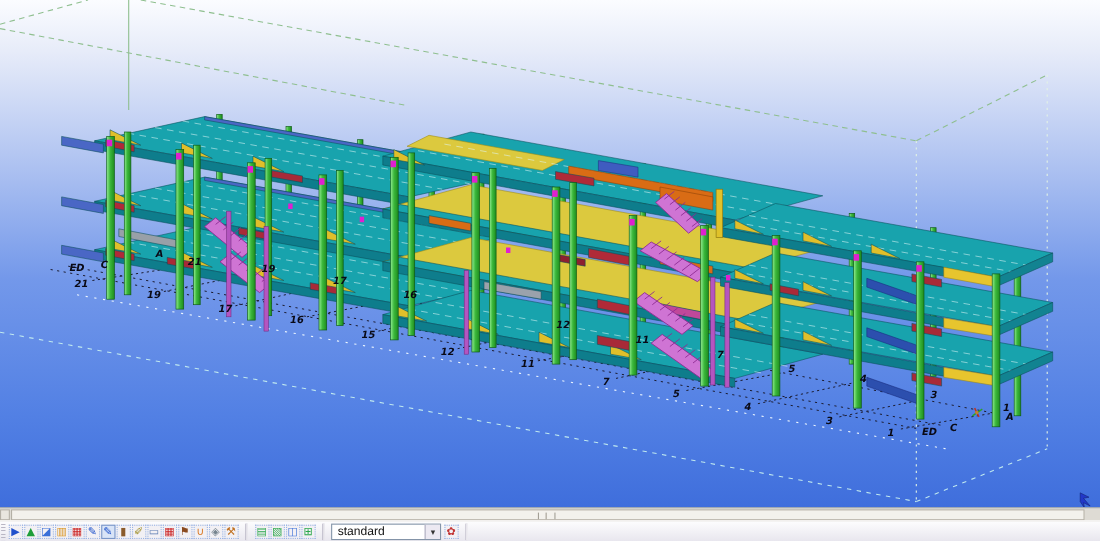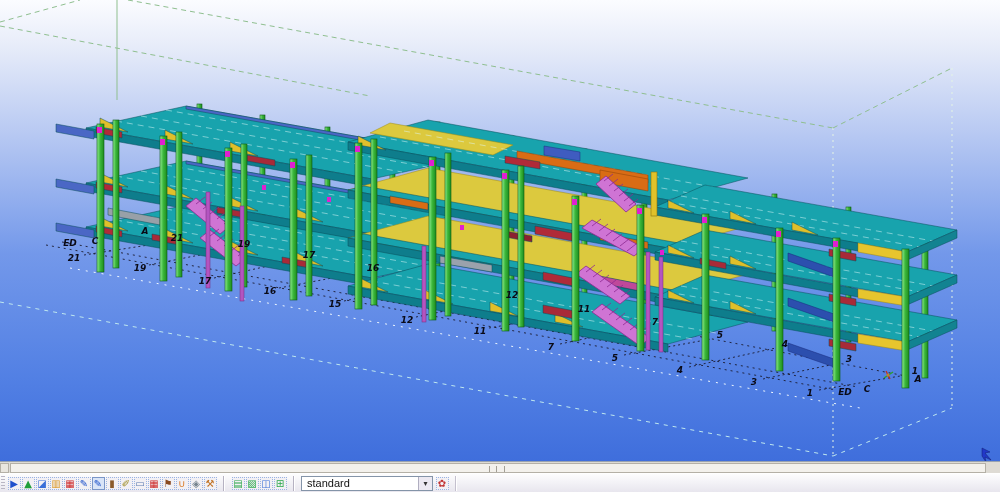--- a/index.html
+++ b/index.html
@@ -24,21 +24,21 @@
            background:linear-gradient(#fdfdfe,#e8e6ee);
            border-top:1px solid #fff;box-sizing:border-box;display:flex;align-items:center;}
   #tb-grip{width:4px;height:15px;margin-left:1px;
            background:repeating-linear-gradient(#b9b6c4 0 1px,transparent 1px 3px);}
   .tbgroup{display:flex;align-items:center;margin-left:2px;}
   .tbi{display:inline-flex;width:13px;height:13px;margin:0 0.5px;align-items:center;justify-content:center;
        font-size:10px;line-height:13px;background:#f2f0f4;border:1px dotted #9ab4e4;
        box-sizing:border-box;cursor:default;user-select:none;}
   .tbi.pressed{background:#d9e4f7;border:1px solid #7a96c8;}
   .tbsep{width:1px;height:15px;background:#b6b2c2;margin:0 4px 0 6px;border-right:1px solid #fff;}
-  #view-combo{display:flex;align-items:center;width:132px;height:15px;background:#fff;
+  #view-combo{display:flex;align-items:center;width:100px;height:15px;background:#fff;
               border:1px solid #8494a8;box-sizing:border-box;margin-left:2px;}
   #view-combo .val{flex:1;font:11px "Liberation Sans",sans-serif;color:#111;padding-left:5px;
                    white-space:nowrap;overflow:hidden;}
   #view-combo .arrow{width:13px;height:13px;background:#ece9f2;border-left:1px solid #b0aec0;
                      font-size:8px;line-height:13px;text-align:center;color:#333;}
   #tb-end{width:1px;height:15px;background:#c4c0ce;margin-left:6px;border-right:1px solid #fff;}
 </style>
 </head>
 <body>
 

